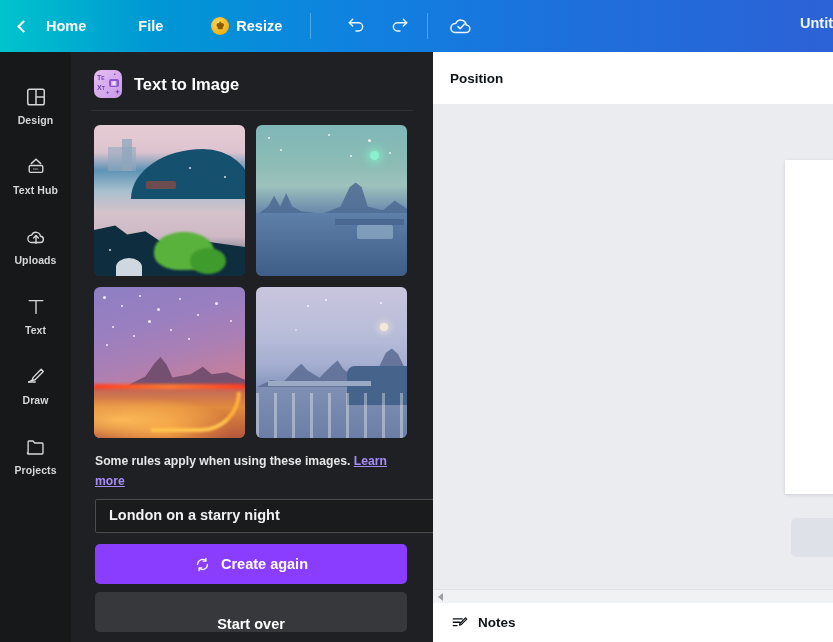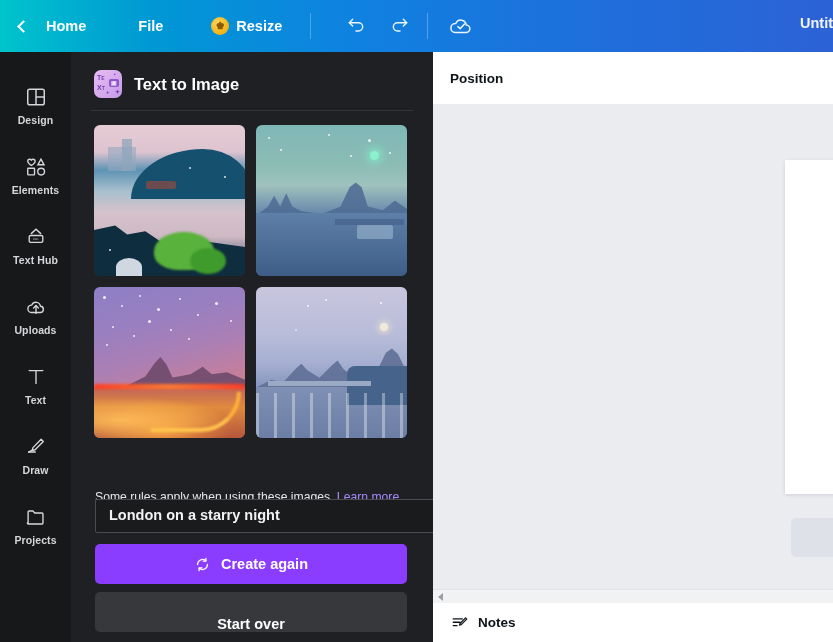--- a/index.html
+++ b/index.html
@@ -133,21 +133,21 @@
        clip-path: polygon(0 74%,10% 60%,18% 64%,26% 40%,30% 30%,34% 42%,42% 56%,50% 34%,54% 24%,58% 40%,66% 58%,78% 56%,86% 10%,90% 2%,94% 12%,100% 46%,100% 100%,0 100%);}
   #gen-4 .clockface { position:absolute; right:19px; top:36px; width:8px; height:8px; border-radius:50%; background:#f2ead8; box-shadow:0 0 6px 2px rgba(242,234,216,.7);}
   #gen-4 .water { position:absolute; left:0; bottom:0; width:100%; height:34%; background:linear-gradient(180deg,#7f90b4,#6d7ea6);}
   #gen-4 .bank { position:absolute; right:0; bottom:22%; width:40%; height:26%; background:#46648b; border-radius:8px 0 0 0;}
   #gen-4 .bridge { position:absolute; left:8%; top:62%; width:68%; height:5px; background:#9aa9c4;}
   #gen-4 .refl { position:absolute; left:0; bottom:0; width:100%; height:30%;
        background:repeating-linear-gradient(90deg, rgba(255,255,255,.35) 0 3px, transparent 3px 18px);}
 
   #rules-text {
     padding: 14px 24px 0 24px; font-size: 12.2px; line-height: 1.62;
-    color: #e6e7e9; font-weight: 400; margin-top: 36px;
+    color: #e6e7e9; font-weight: 700;
   }
   #learn-more { color: #a78bfa; text-decoration: underline; cursor: pointer; }
 
   #prompt-box {
     position: absolute; left: 24px; top: 447px; width: 364px; height: 34px;
     background: #1a1b1d; border: 1px solid #4a4c50; border-radius: 2px;
     overflow: hidden; cursor: text;
   }
   #prompt-text {
     position: absolute; left: 13px; top: 7px; font-size: 14.5px; color: #f2f2f3;
@@ -258,31 +258,20 @@
     <span class="rail-ico">
       <svg width="22" height="22" viewBox="0 0 24 24" fill="none" stroke="#d6d7da" stroke-width="1.6">
         <rect x="3" y="3.5" width="18" height="17" rx="2"></rect>
           <line x1="12" y1="3.5" x2="12" y2="20.5"></line>
         <line x1="12" y1="12" x2="21" y2="12"></line>
       </svg>
     </span>
     <span class="rail-label">Design</span>
   </div>
 
-  <div class="rail-item">
-    <span class="rail-ico">
-      <svg width="22" height="22" viewBox="0 0 24 24" fill="none" stroke="#d6d7da" stroke-width="1.5">
-        <path d="M3 5.6c0-1.2 1-2.1 2.1-2.1.8 0 1.4.4 1.8 1 .4-.6 1-1 1.8-1C9.9 3.5 11 4.4 11 5.6c0 1.9-3 4-4.1 4.7C5.9 9.6 3 7.5 3 5.6z"></path>
-        <path d="M17.4 3.4l3.4 6.2h-6.8z"></path>
-        <rect x="3" y="13.4" width="7.4" height="7.2" rx="0.6"></rect>
-        <circle cx="17.6" cy="17" r="3.7"></circle>
-      </svg>
-    </span>
-    <span class="rail-label">Elements</span>
-  </div>
 
   <div class="rail-item">
     <span class="rail-ico">
       <svg width="22" height="22" viewBox="0 0 24 24" fill="none" stroke="#d6d7da" stroke-width="1.5">
         <path d="M6.5 8.6 12 3.6l5.5 5"></path>
         <rect x="4.6" y="10.4" width="14.8" height="7.4" rx="1.4"></rect>
         <text x="12" y="15.8" font-size="4.6" fill="#d6d7da" stroke="none" text-anchor="middle" font-family="Liberation Sans">co.</text>
       </svg>
     </span>
     <span class="rail-label">Text Hub</span>

